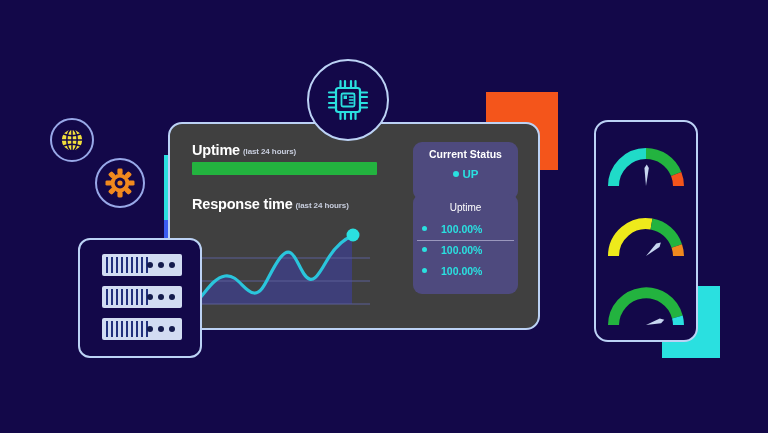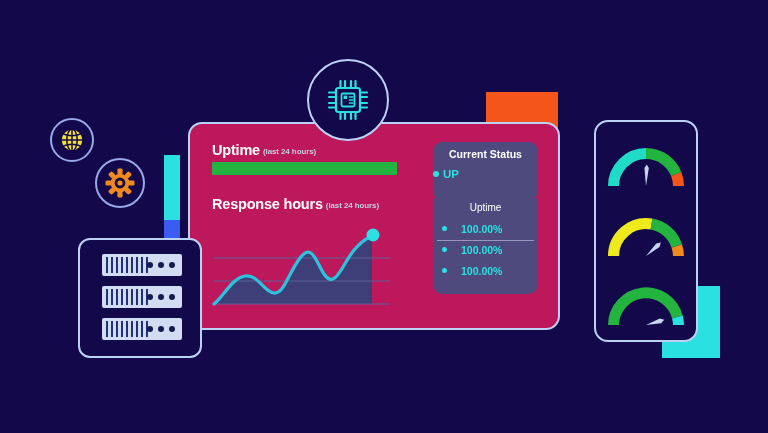--- a/index.html
+++ b/index.html
@@ -49,23 +49,23 @@
     background: #2ae0e0;
   }
   #left-accent-bar .bottom-half {
     width: 100%; height: 50%;
     background: #3a5cf0;
   }
 
   
   #main-panel {
     position: absolute;
-    left: 188px; top: 122px;
+    left: 168px; top: 122px;
     width: 372px; height: 208px;
-    background: #be185d;
+    background: #404040;
     border: 2.5px solid #bcd2f5;
     border-radius: 14px;
     box-sizing: border-box;
     z-index: 4;
   }
 
   .panel-label {
     position: absolute;
     color: #ffffff;
     font-weight: bold;
@@ -121,21 +121,21 @@
     position: absolute;
     top: 6px; left: 0; right: 0;
     text-align: center;
     color: #ffffff;
     font-size: 10.5px;
     font-weight: bold;
   }
   #status-value-row {
     position: absolute;
     top: 22px; left: 0; right: 0;
-    text-align: left;
+    text-align: center;
     white-space: nowrap;
   }
   #status-value-row .dot {
     display: inline-block;
     width: 6px; height: 6px;
     border-radius: 50%;
     background: #2ae0e0;
     vertical-align: 1px;
     margin-right: 4px;
   }
@@ -299,21 +299,21 @@
 
   <div id="main-panel">
 
     <div class="panel-label" id="uptime-label">
       <span>Uptime</span><span class="sub-note">(last 24 hours)</span>
     </div>
 
     <div id="uptime-bar"></div>
 
     <div class="panel-label" id="resptime-label">
-      <span>Response hours</span><span class="sub-note">(last 24 hours)</span>
+      <span>Response time</span><span class="sub-note">(last 24 hours)</span>
     </div>
 
     <div id="chart-wrap">
       <svg width="180" height="98" viewBox="0 0 180 98">
 
         <path d="M2,86 C12,78 20,60 33,58 C46,56 52,74 62,75
                  C72,76 76,56 88,40 C100,24 104,44 112,56
                  C120,68 126,58 134,44 C142,30 150,22 160,18
                  L160,86 Z" fill="#3e3f79"></path>
 

